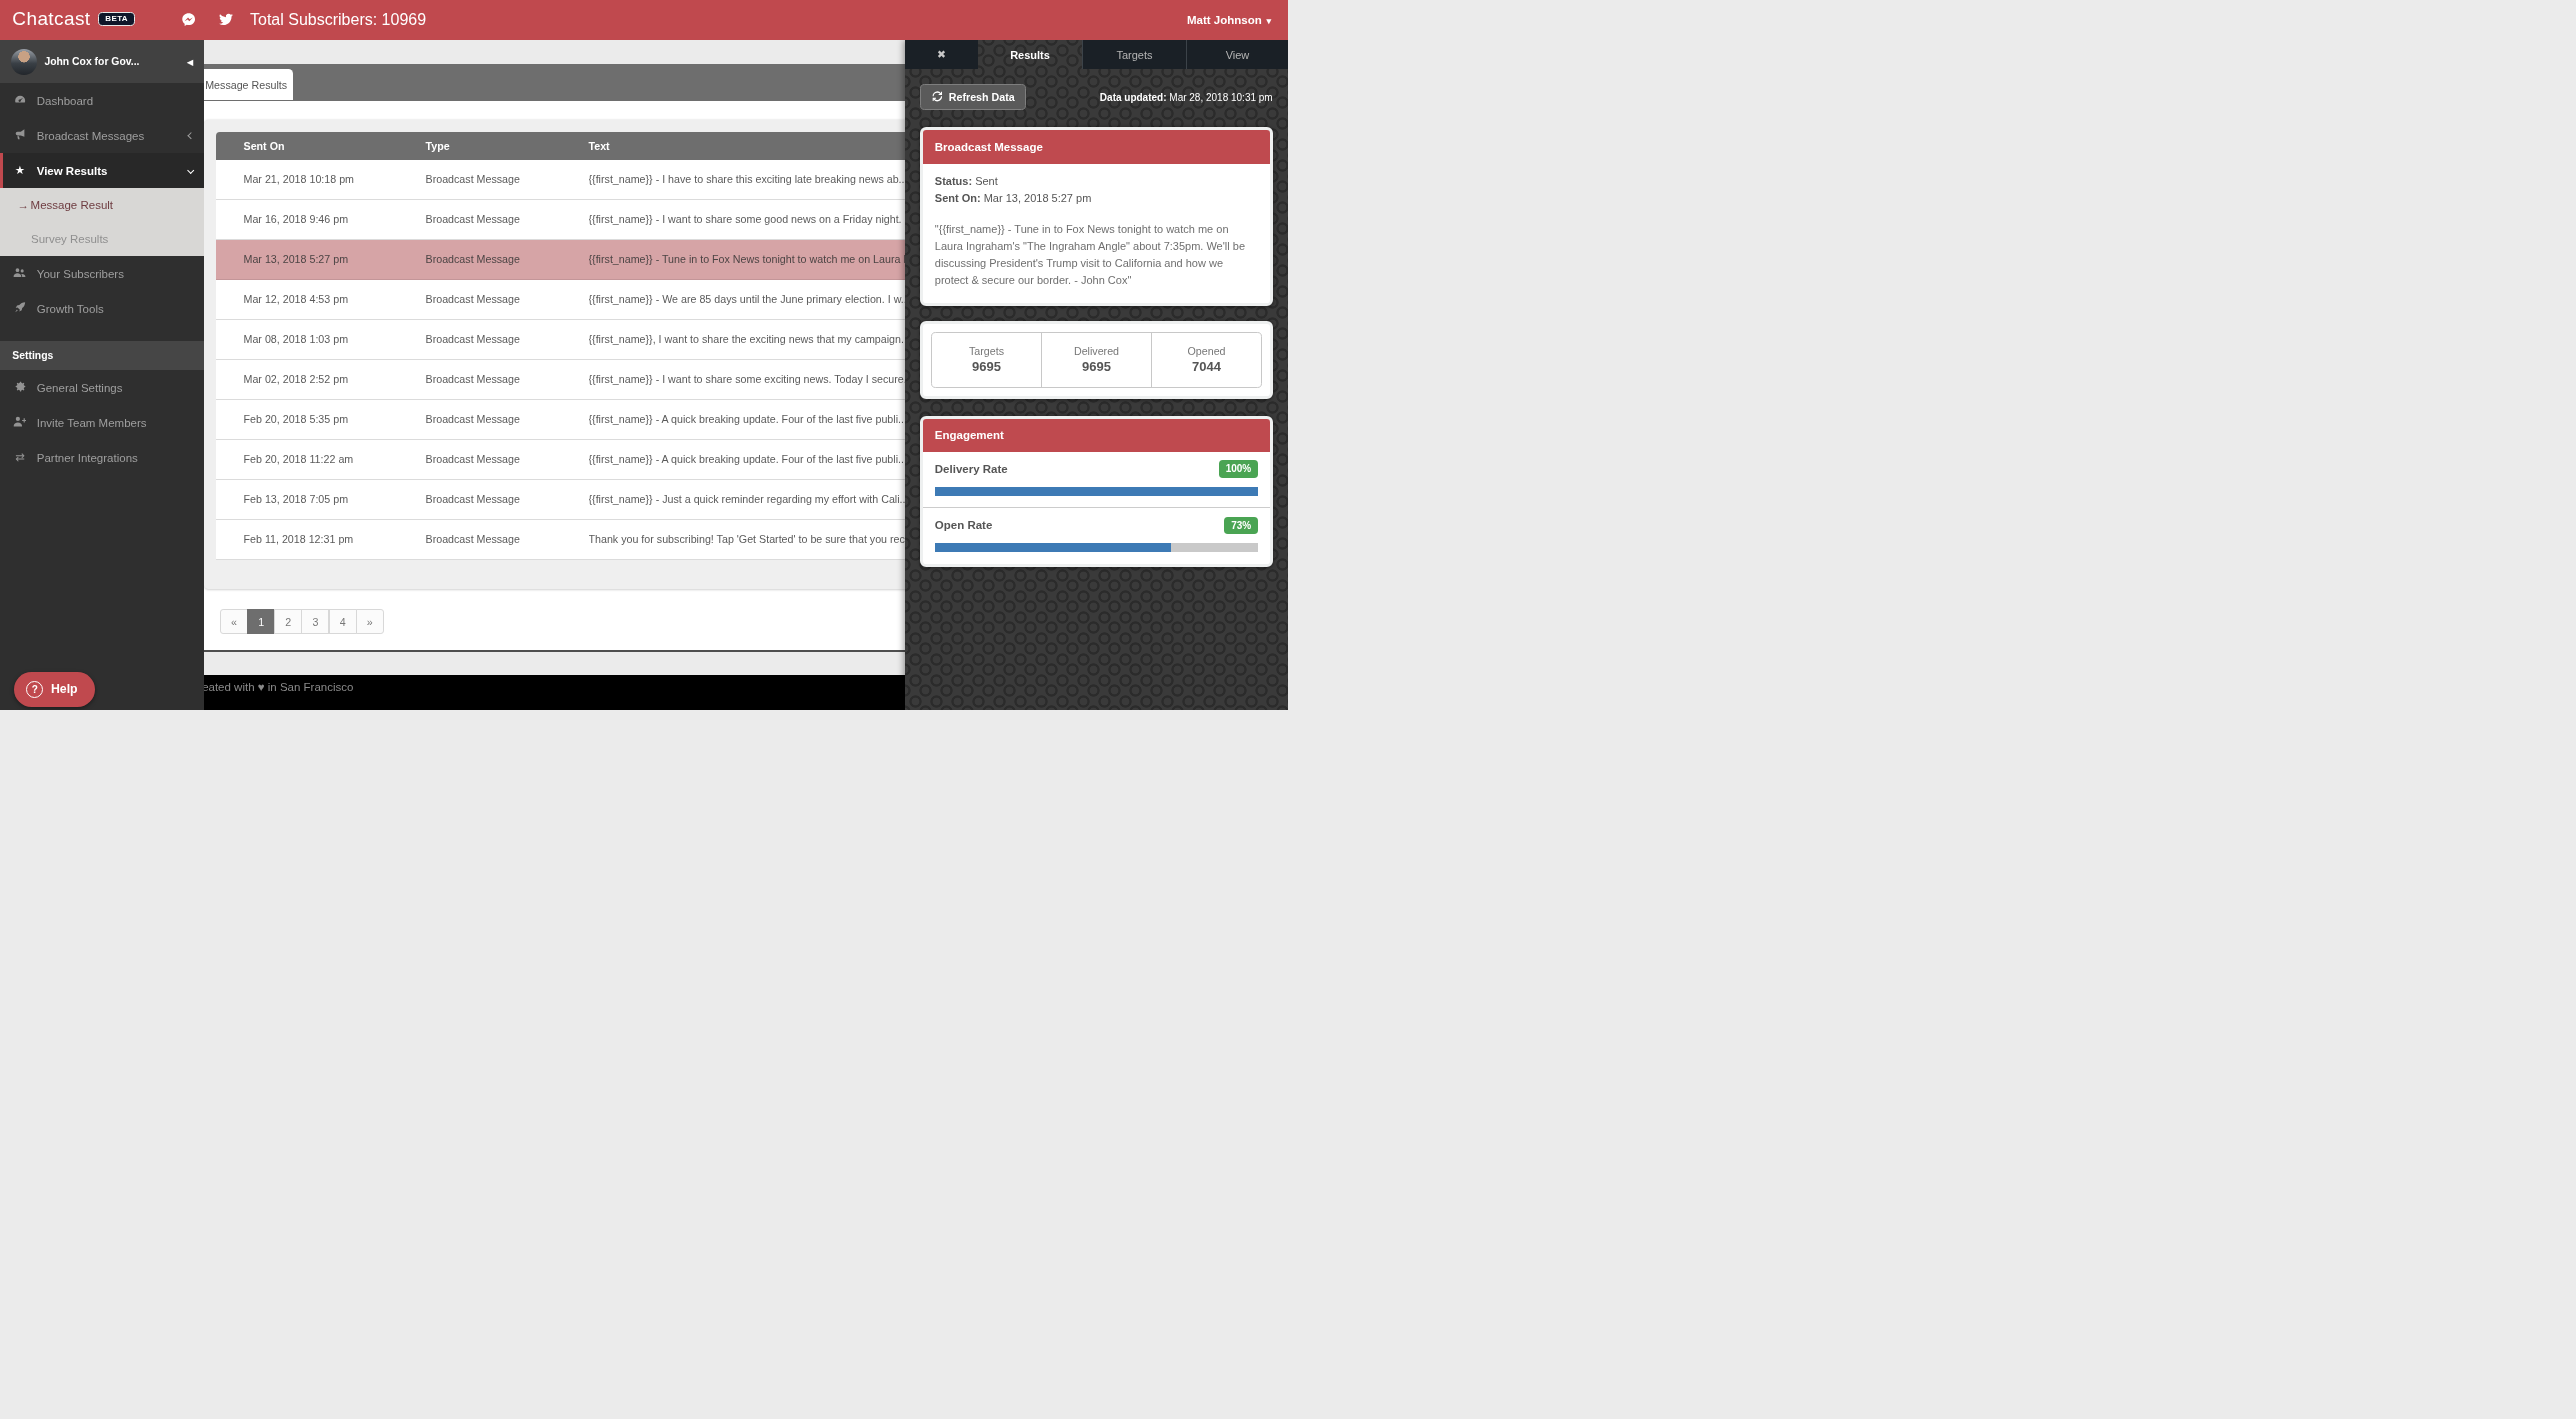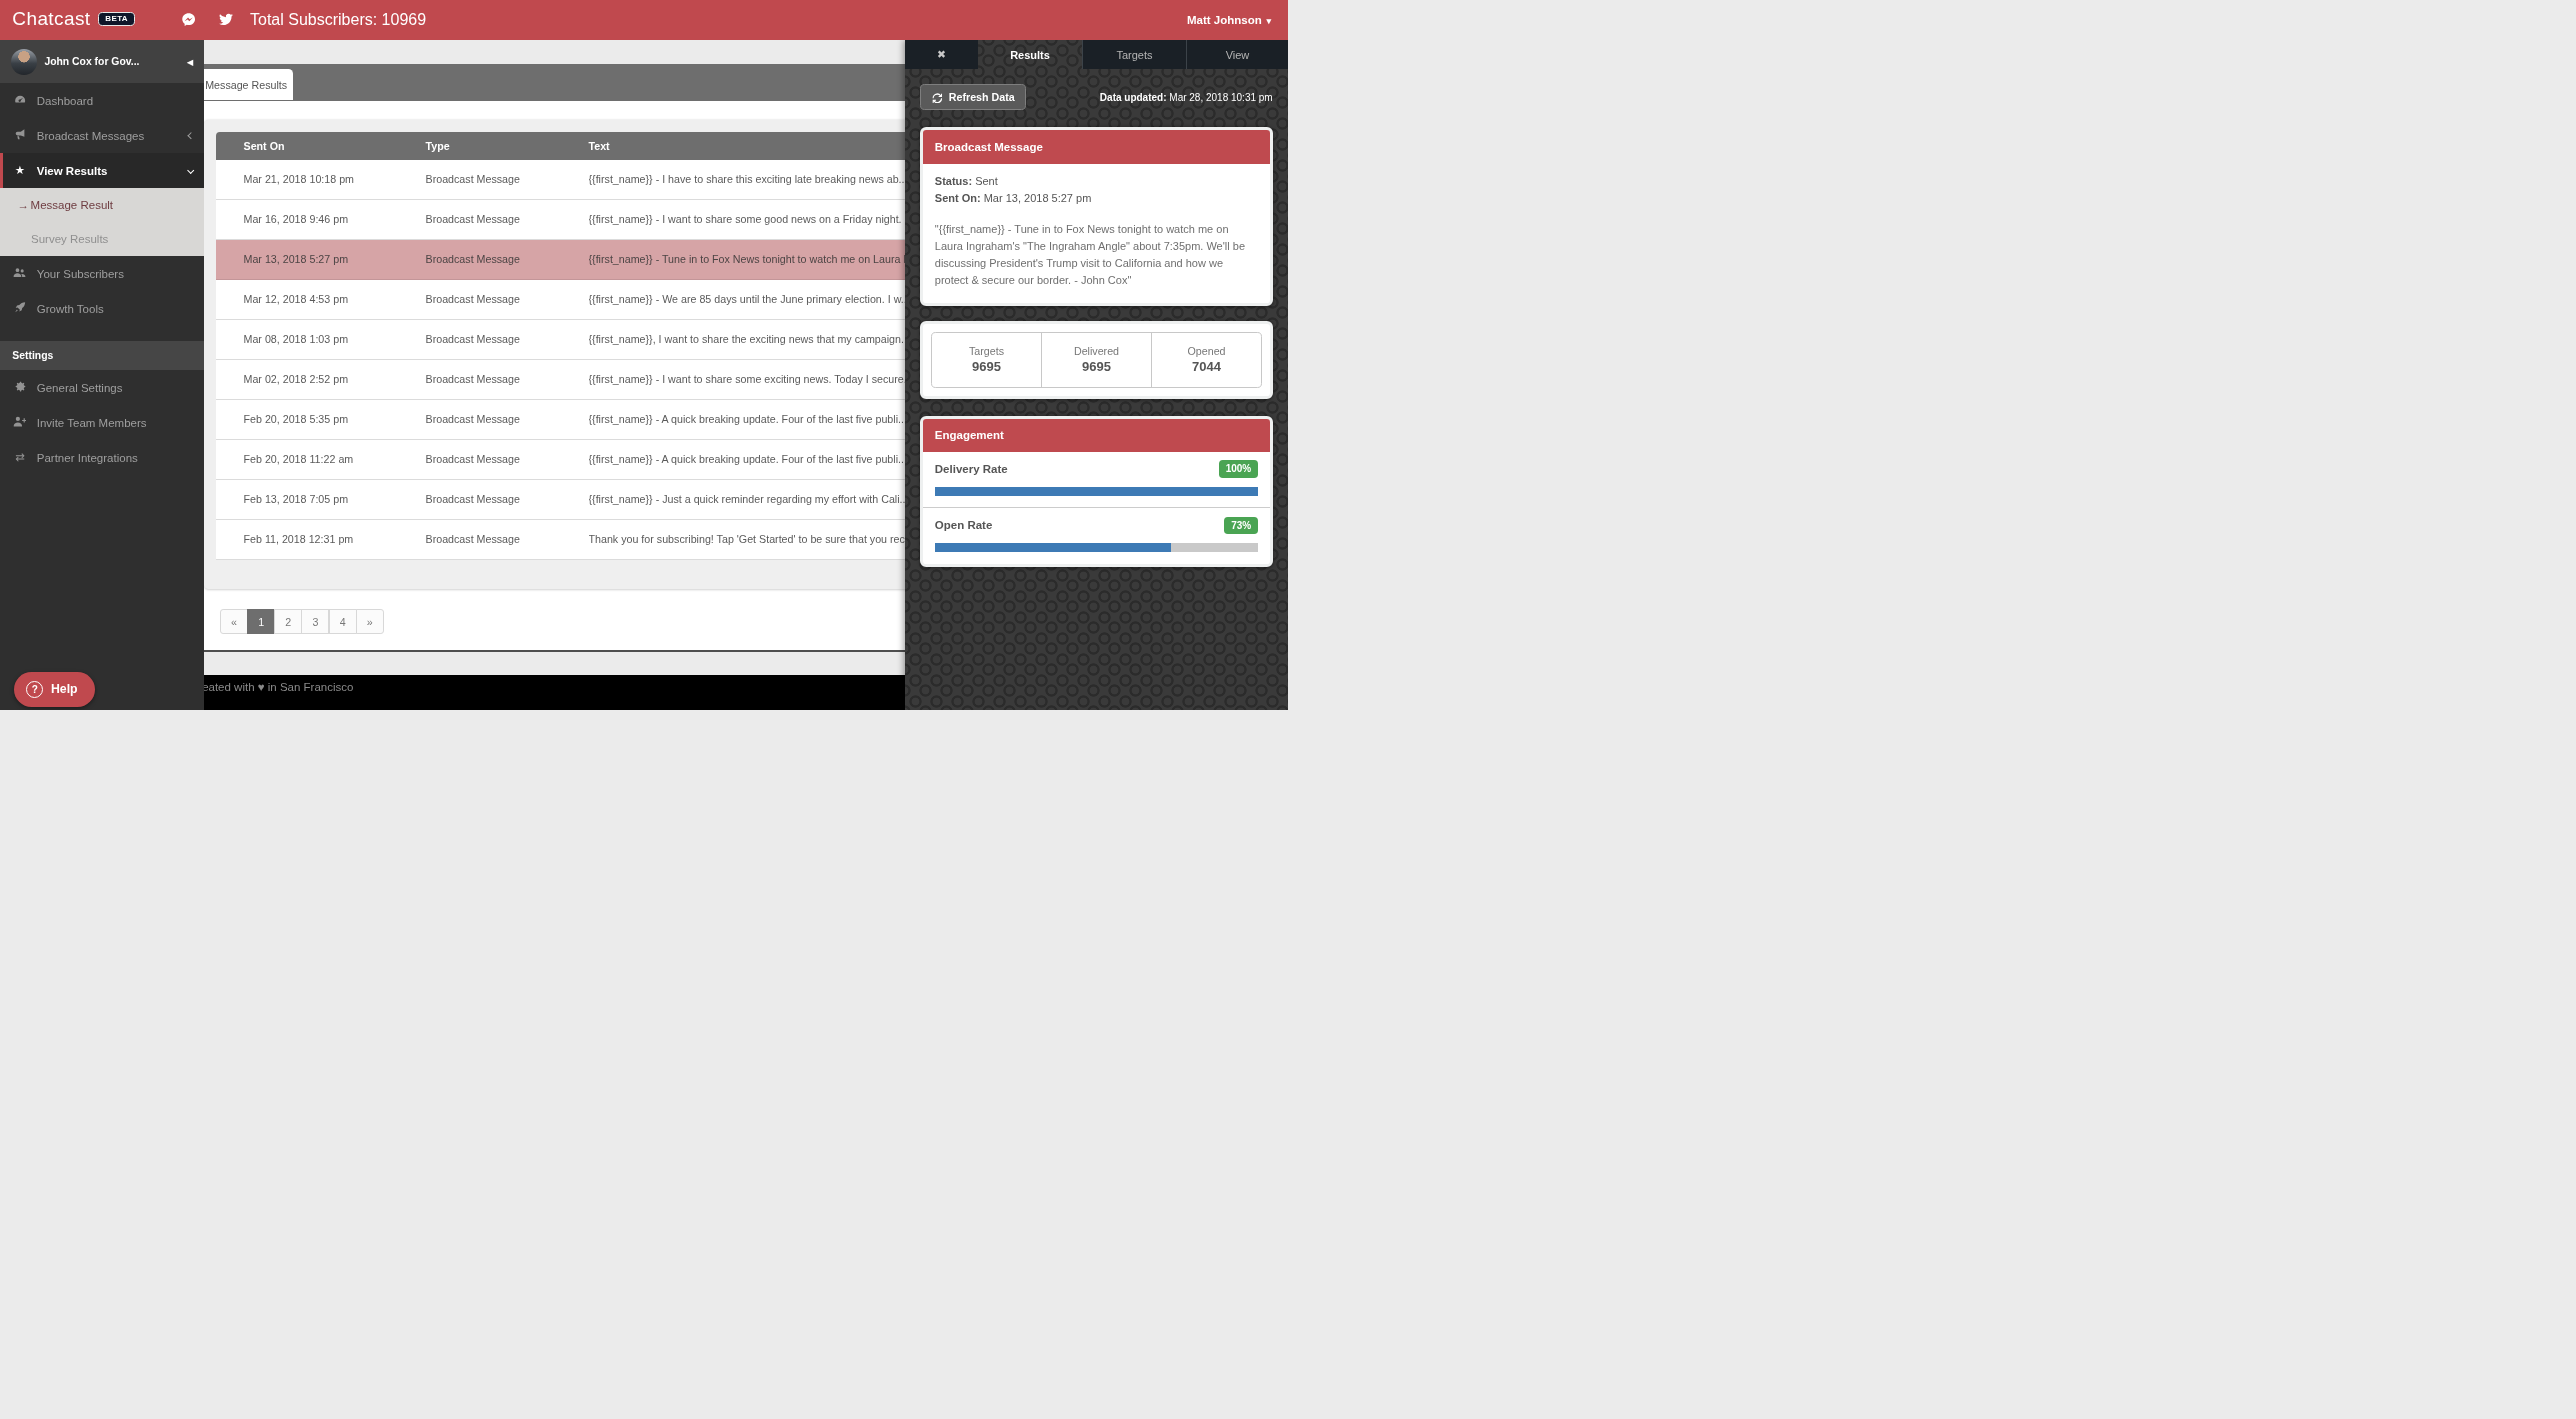--- a/index.html
+++ b/index.html
@@ -74,21 +74,21 @@
   #panel { }
   .ptabs { display:flex; height:29px; }
   .ptab { background:#1a2026; color:#b5b5b5; font-size:11px; display:flex; align-items:center; justify-content:center; cursor:pointer; border-left:0.8px solid #3c4349; }
   .ptab:first-child { border-left:none; }
   .ptab.close { width:73px; font-size:10.7px; color:#c9c9c9; }
   .ptab.w { width:104px; }
   .ptab.last { flex:1; }
   .ptab.active { background:transparent; color:#fff; font-weight:bold; border-left:none; }
   .pcontent { padding:15.3px; }
   .top-row { display:flex; align-items:center; justify-content:space-between; }
-  .refresh-btn { display:inline-flex; align-items:flex-end; gap:6.1px; background:#5a5a5a; border:0.8px solid #7e7e7e; color:#fff; font-size:10.7px; font-weight:bold; padding:6.1px 10.7px; border-radius:4.6px; cursor:pointer; font-family:inherit; }
+  .refresh-btn { display:inline-flex; align-items:flex-start; gap:6.1px; background:#5a5a5a; border:0.8px solid #7e7e7e; color:#fff; font-size:10.7px; font-weight:bold; padding:6.1px 10.7px; border-radius:4.6px; cursor:pointer; font-family:inherit; }
   .updated { color:#fff; font-size:10px; }
   .updated b { font-weight:bold; }
   .pcard { background:#fff; border:3.1px solid #eef0f0; border-radius:6.1px; box-shadow:0 0.8px 3.8px rgba(0,0,0,.45); }
   .pcard-header { background:#bf4a4f; color:#fff; font-weight:bold; font-size:11.5px; padding:10.7px 11.5px; border-radius:3.1px 3.1px 0 0; }
   .bc-card { margin-top:17px; }
   .bc-body { padding:10.7px 11.5px 14px; font-size:11px; color:#555; }
   .bc-line { margin-bottom:5.4px; }
   .bc-line b { font-weight:bold; }
   .bc-msg { margin-top:17px; color:#6f6f6f; line-height:1.55; }
   .stats-card { margin-top:15.3px; padding:7.7px; }

